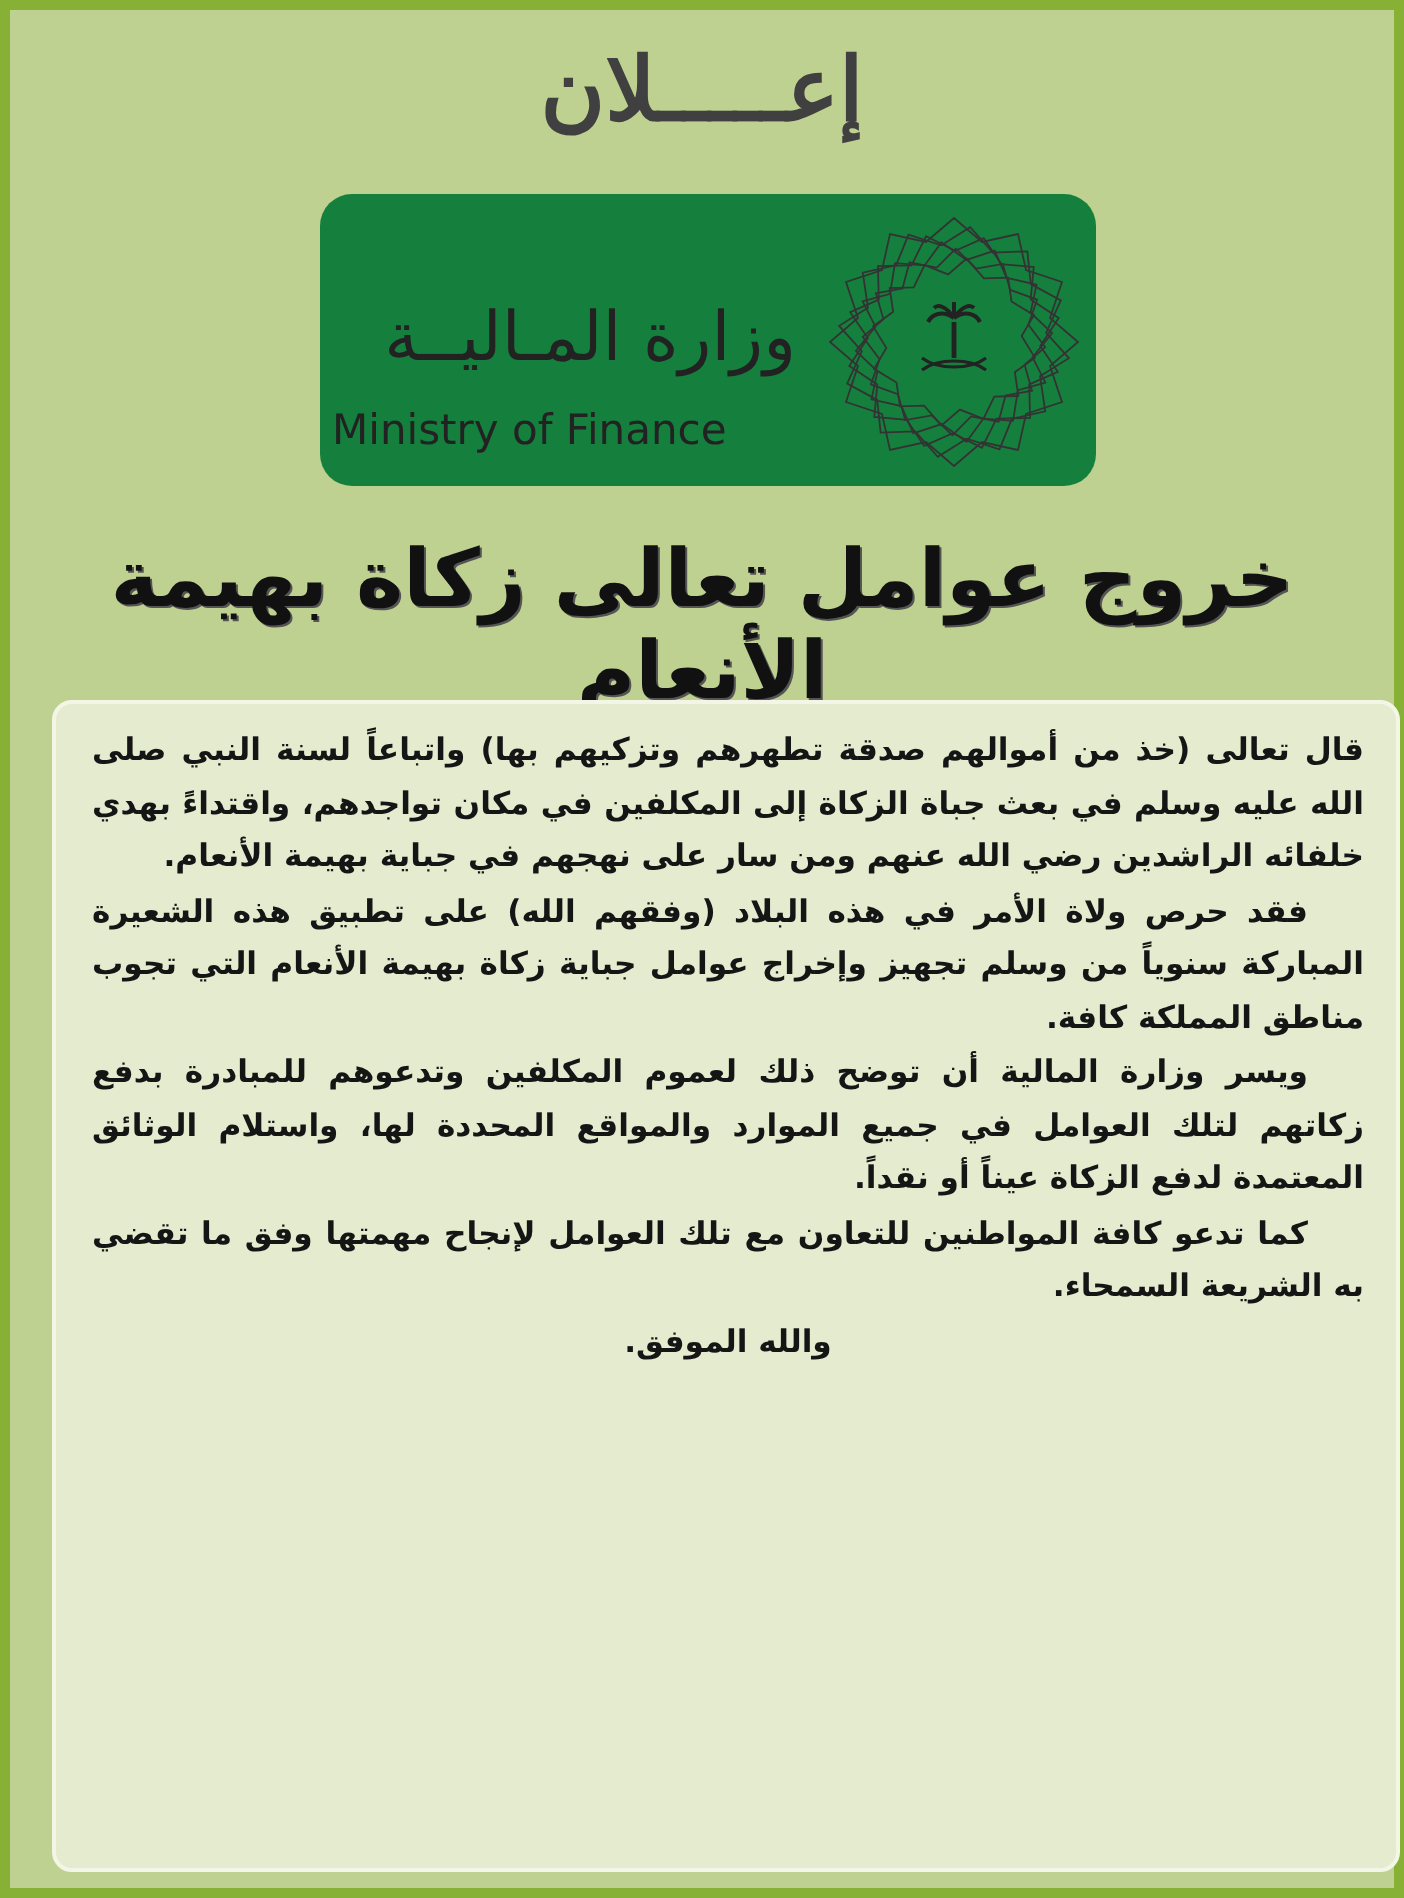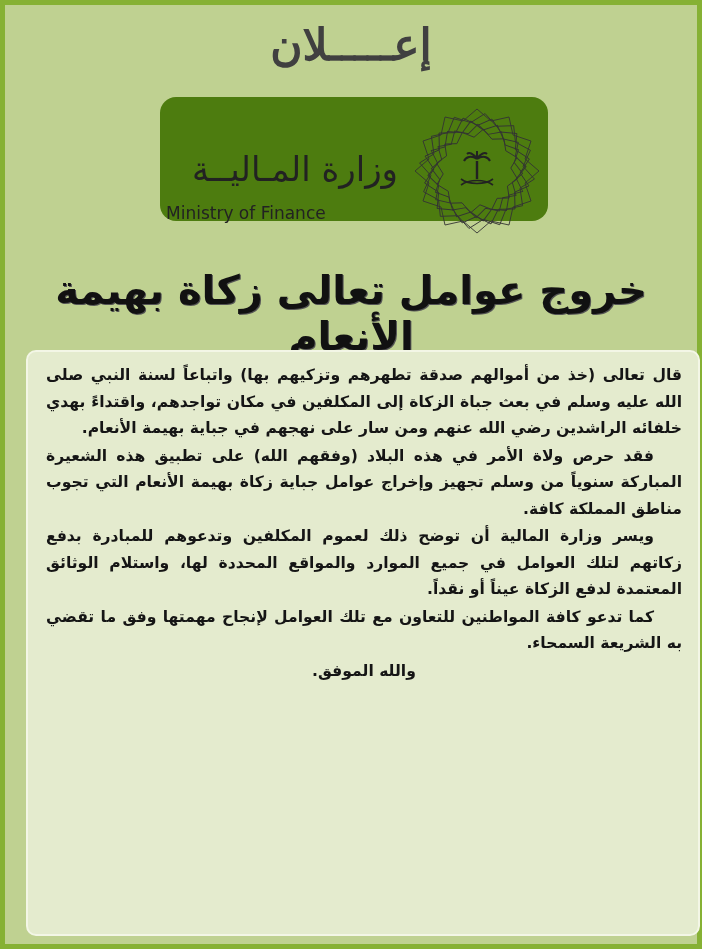--- a/index.html
+++ b/index.html
@@ -20,34 +20,34 @@
     font-family: "DejaVu Serif", serif;
     font-weight: bold;
     font-size: 44px;
     color: #404040;
     direction: rtl;
     letter-spacing: 1px;
   }
   .logo-card {
     position: absolute;
     left: 155px; top: 92px;
-    width: 388px; height: 124px;
-    background: #4d7c0f;
+    width: 388px; height: 146px;
+    background: #15803d;
     border-radius: 16px;
   }
   .logo-ar {
     position: absolute; left: 8px; top: 52px; width: 230px;
     text-align: right;
     direction: rtl;
     font-size: 34px; color: #222;
     font-family: "DejaVu Sans", sans-serif;
   }
   .logo-en {
     position: absolute; left: 6px; top: 106px;
-    font-size: 17px; color: #222;
+    font-size: 21px; color: #222;
     font-family: "DejaVu Sans", sans-serif;
   }
   .emblem {
     position: absolute; left: 247px; top: 4px;
     width: 140px; height: 140px;
   }
   .headline {
     position: absolute; left: 0; right: 0; top: 262px;
     text-align: center;
     direction: rtl;

